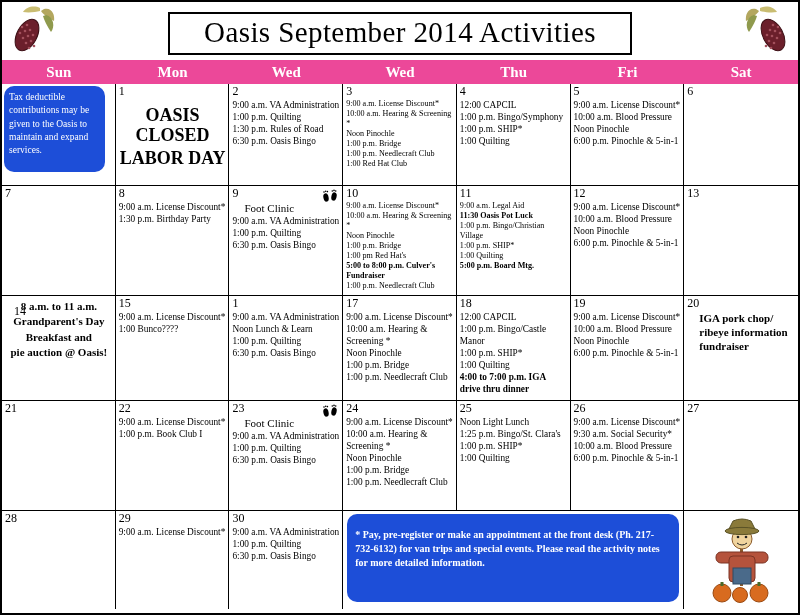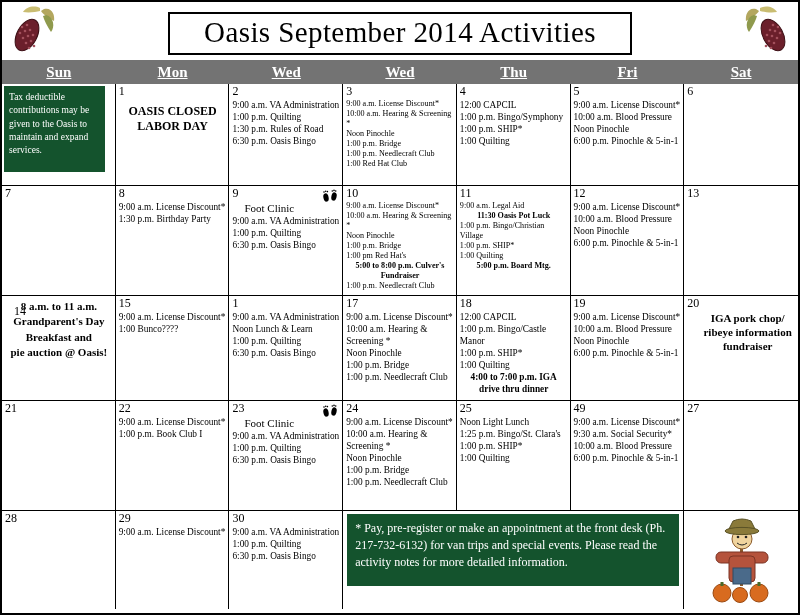--- a/index.html
+++ b/index.html
@@ -9,45 +9,45 @@
     font-family:"Liberation Serif","DejaVu Serif",serif;color:#000;
   }
   
   .title-row{height:58px;position:relative;display:flex;align-items:center;justify-content:center;}
   .title-box{border:2px solid #000;padding:2px 34px 4px;margin-top:4px;}
   .title-box h1{margin:0;font-size:29px;font-weight:400;letter-spacing:.4px;white-space:nowrap;}
   .corn{position:absolute;top:3px;width:46px;height:52px;}
   .corn.left{left:8px;}
   .corn.right{right:8px;transform:scaleX(-1);}
   
-  .weekday-row{display:grid;grid-template-columns:repeat(7,1fr);background:#737373;color:#fff;height:24px;text-decoration:underline;}
+  .weekday-row{display:grid;grid-template-columns:repeat(7,1fr);background:#ec4899;color:#fff;height:24px;}
   .weekday{display:flex;align-items:center;justify-content:center;font-weight:bold;font-size:15px;}
   
   .grid{display:grid;grid-template-columns:repeat(7,1fr);grid-template-rows:102px 110px 105px 110px 98px;}
   .cell{border-right:1px solid #000;border-bottom:1px solid #000;position:relative;overflow:hidden;padding:1px 2px 0 3px;background:#fff;}
   .cell.last-col{border-right:none;}
   .cell.last-row{border-bottom:none;}
   .date{font-size:12px;line-height:1.05;margin-bottom:1px;}
   .line{font-size:9.3px;line-height:1.3;}
-  .line.bold{font-weight:bold;text-align:center;}
+  .line.bold{font-weight:bold;}
   .line.italic{}
   .line.large{font-size:11px;margin-left:12px;}
   .cell.dense .line{font-size:8.1px;line-height:1.24;}
   
-  .closed-cell .line{font-size:12px;font-weight:bold;text-align:center;margin-top:7px;line-height:1.15;}
+  .closed-cell .line{font-size:18px;font-weight:bold;text-align:center;margin-top:7px;line-height:1.15;}
   .closed-cell .line + .line{margin-top:2px;}
   .sun-note{padding-top:3px;}
   .sun-note .date{position:absolute;left:5px;top:2px;margin:7px;}
   .sun-note .line{font-size:11px;text-align:center;line-height:1.4;}
   .sun-note .line:first-of-type{padding-left:12px;}
   .tax-cell{padding:2px 10px 0 2px;}
-  .black-box{background:#14532d;color:#fff;}
+  .black-box{background:#1d4ed8;color:#fff;border-radius:10px;}
   .tax-box{height:76px;padding:5px 5px;font-size:9.5px;line-height:1.4;}
   .footer-cell{padding:3px 4px 0 4px;}
-  .footer-box{height:60px;padding:6px 8px;font-size:12px;font-weight:normal;line-height:1.4;}
+  .footer-box{height:60px;padding:14px 8px;font-size:10px;font-weight:bold;line-height:1.4;}
   .scarecrow-cell{display:flex;align-items:flex-start;justify-content:center;padding-top:5px;}
   .footprints{position:absolute;top:3px;right:3px;line-height:0;}
 </style>
 </head>
 <body>
 
 <div class="page">
 
   <div class="title-row">
     <span class="corn left">
@@ -285,21 +285,21 @@
         <div class="line">1:00 p.m. Needlecraft Club</div>
       </div>
       <div class="cell">
         <div class="date">25</div>
         <div class="line">Noon Light Lunch</div>
         <div class="line">1:25 p.m. Bingo/St. Clara's</div>
         <div class="line">1:00 p.m. SHIP*</div>
         <div class="line">1:00 Quilting</div>
       </div>
       <div class="cell">
-        <div class="date">49</div>
+        <div class="date">26</div>
         <div class="line">9:00 a.m. License Discount*</div>
         <div class="line">9:30 a.m. Social Security*</div>
         <div class="line">10:00 a.m. Blood Pressure</div>
         <div class="line">6:00 p.m. Pinochle &amp; 5-in-1</div>
       </div>
       <div class="cell last-col">
         <div class="date">27</div>
       </div>
       <div class="cell last-row">
         <div class="date">28</div>

